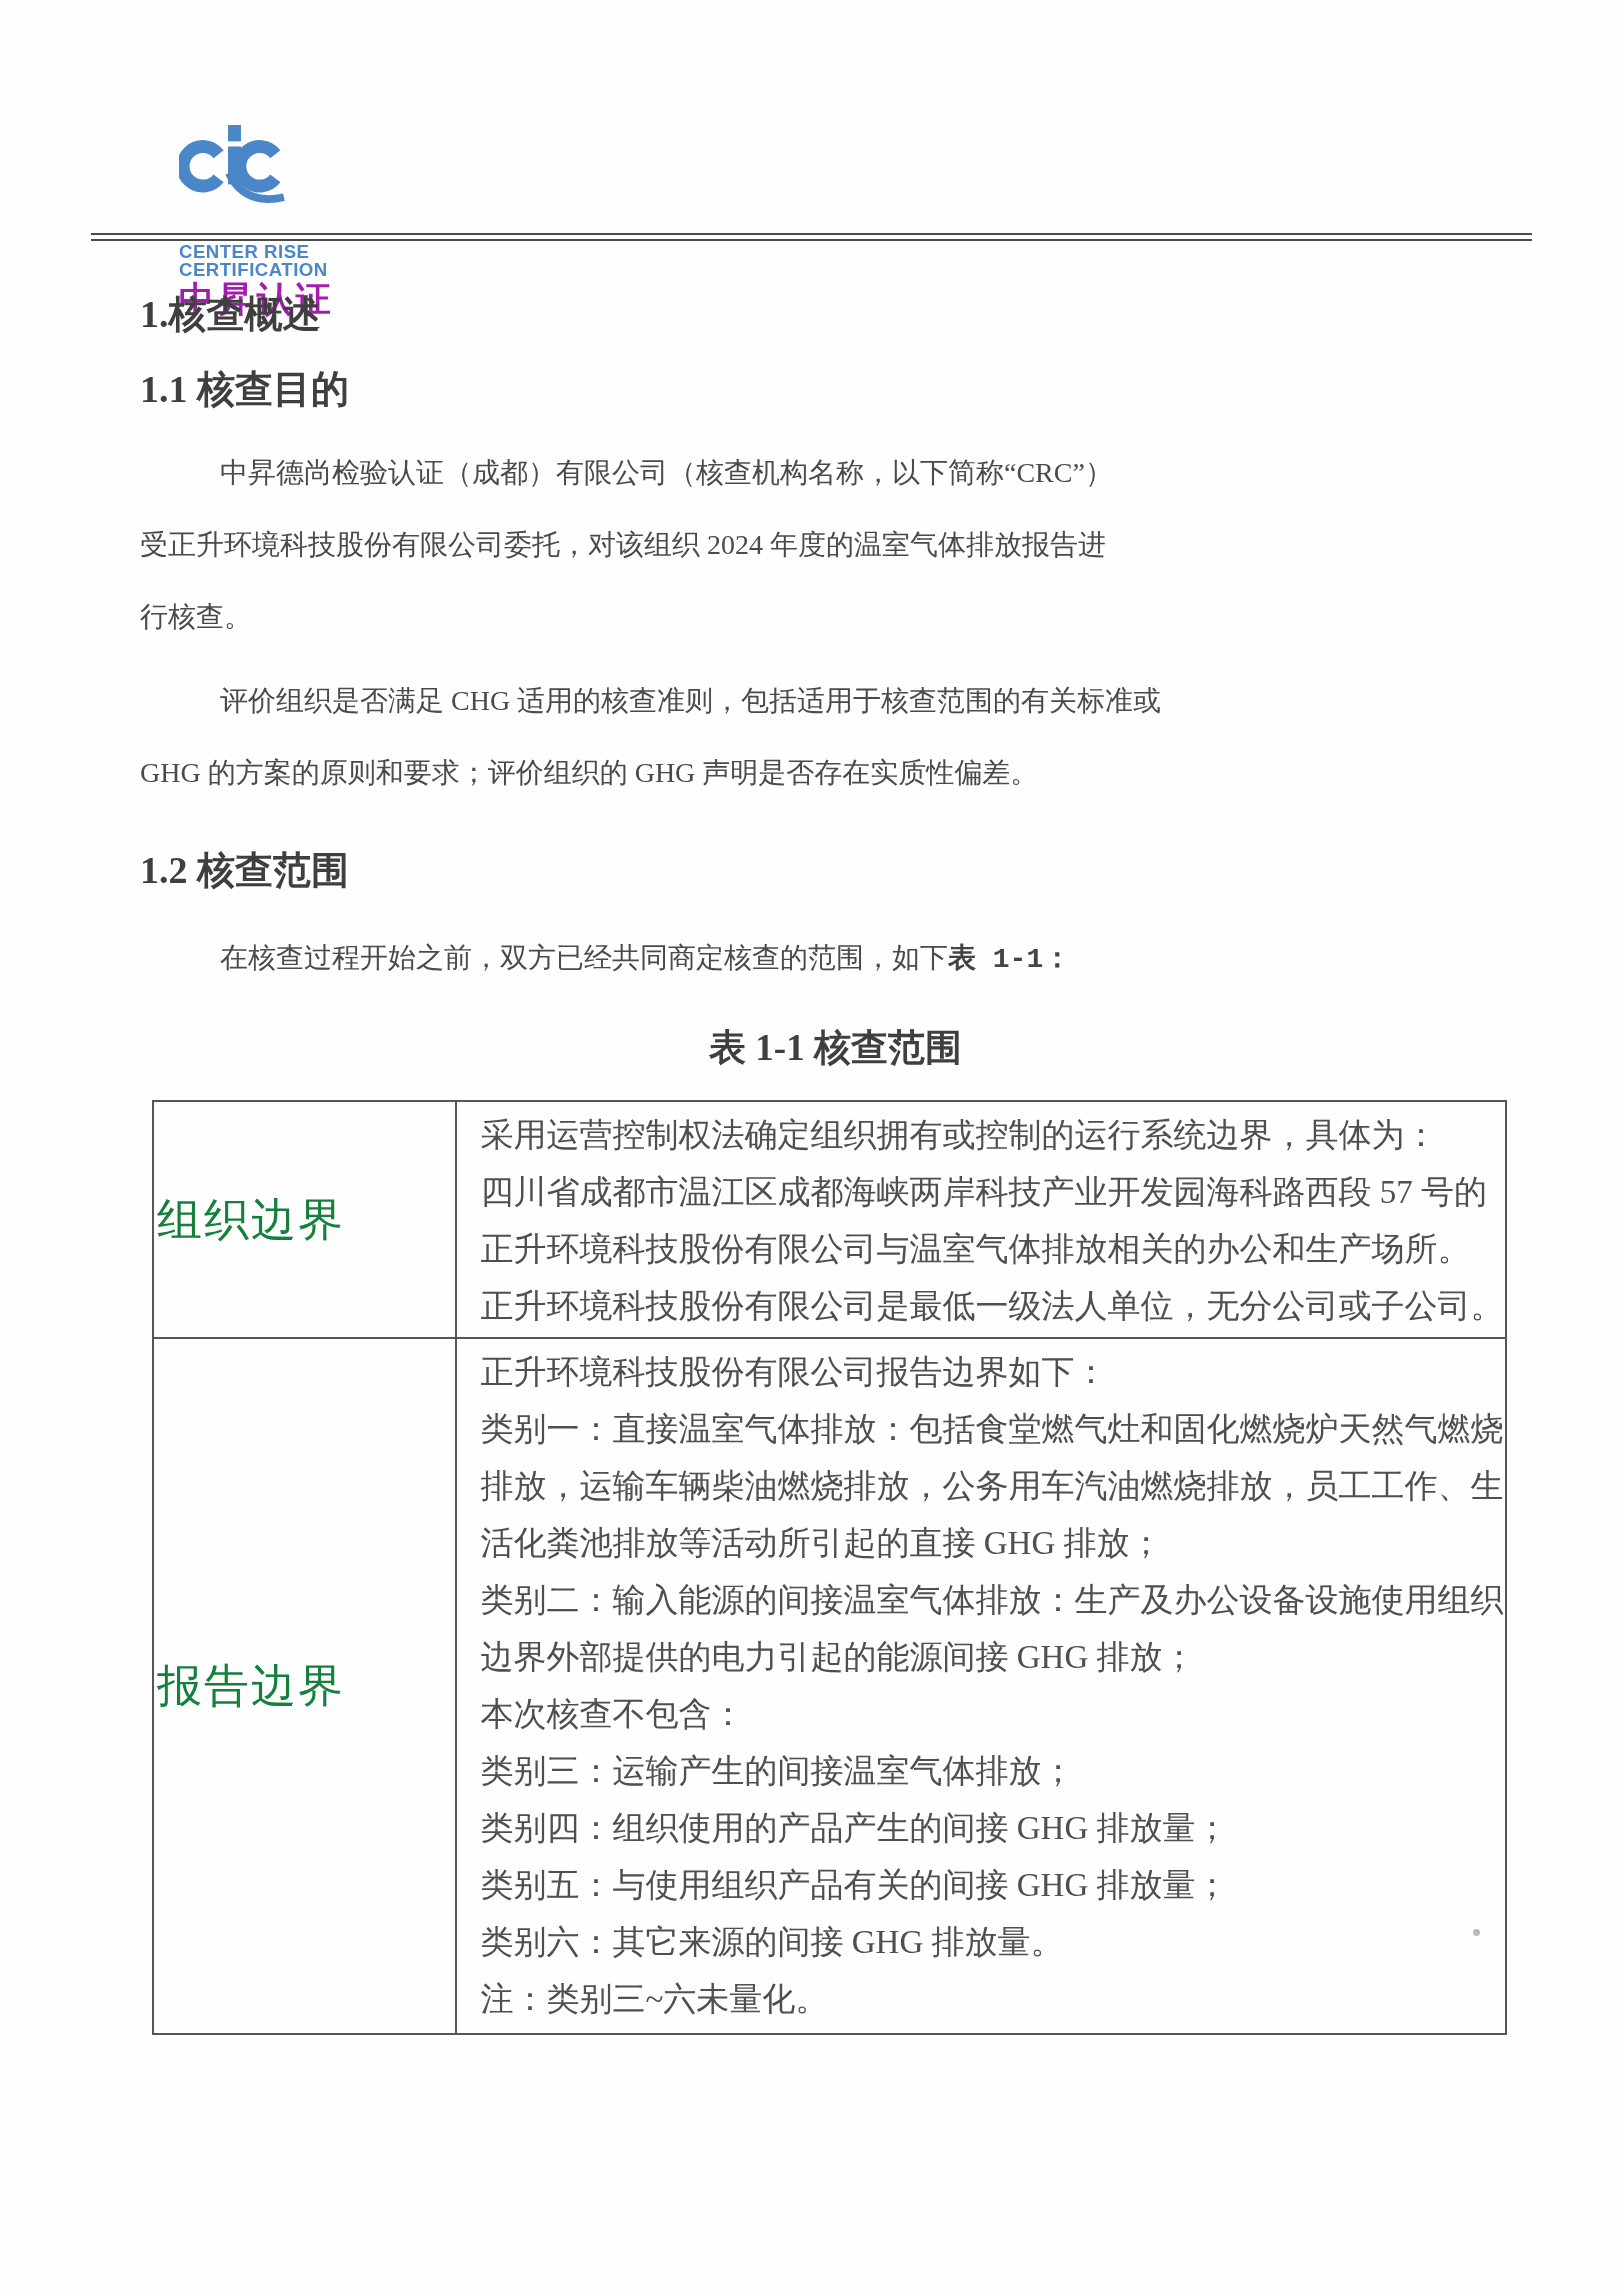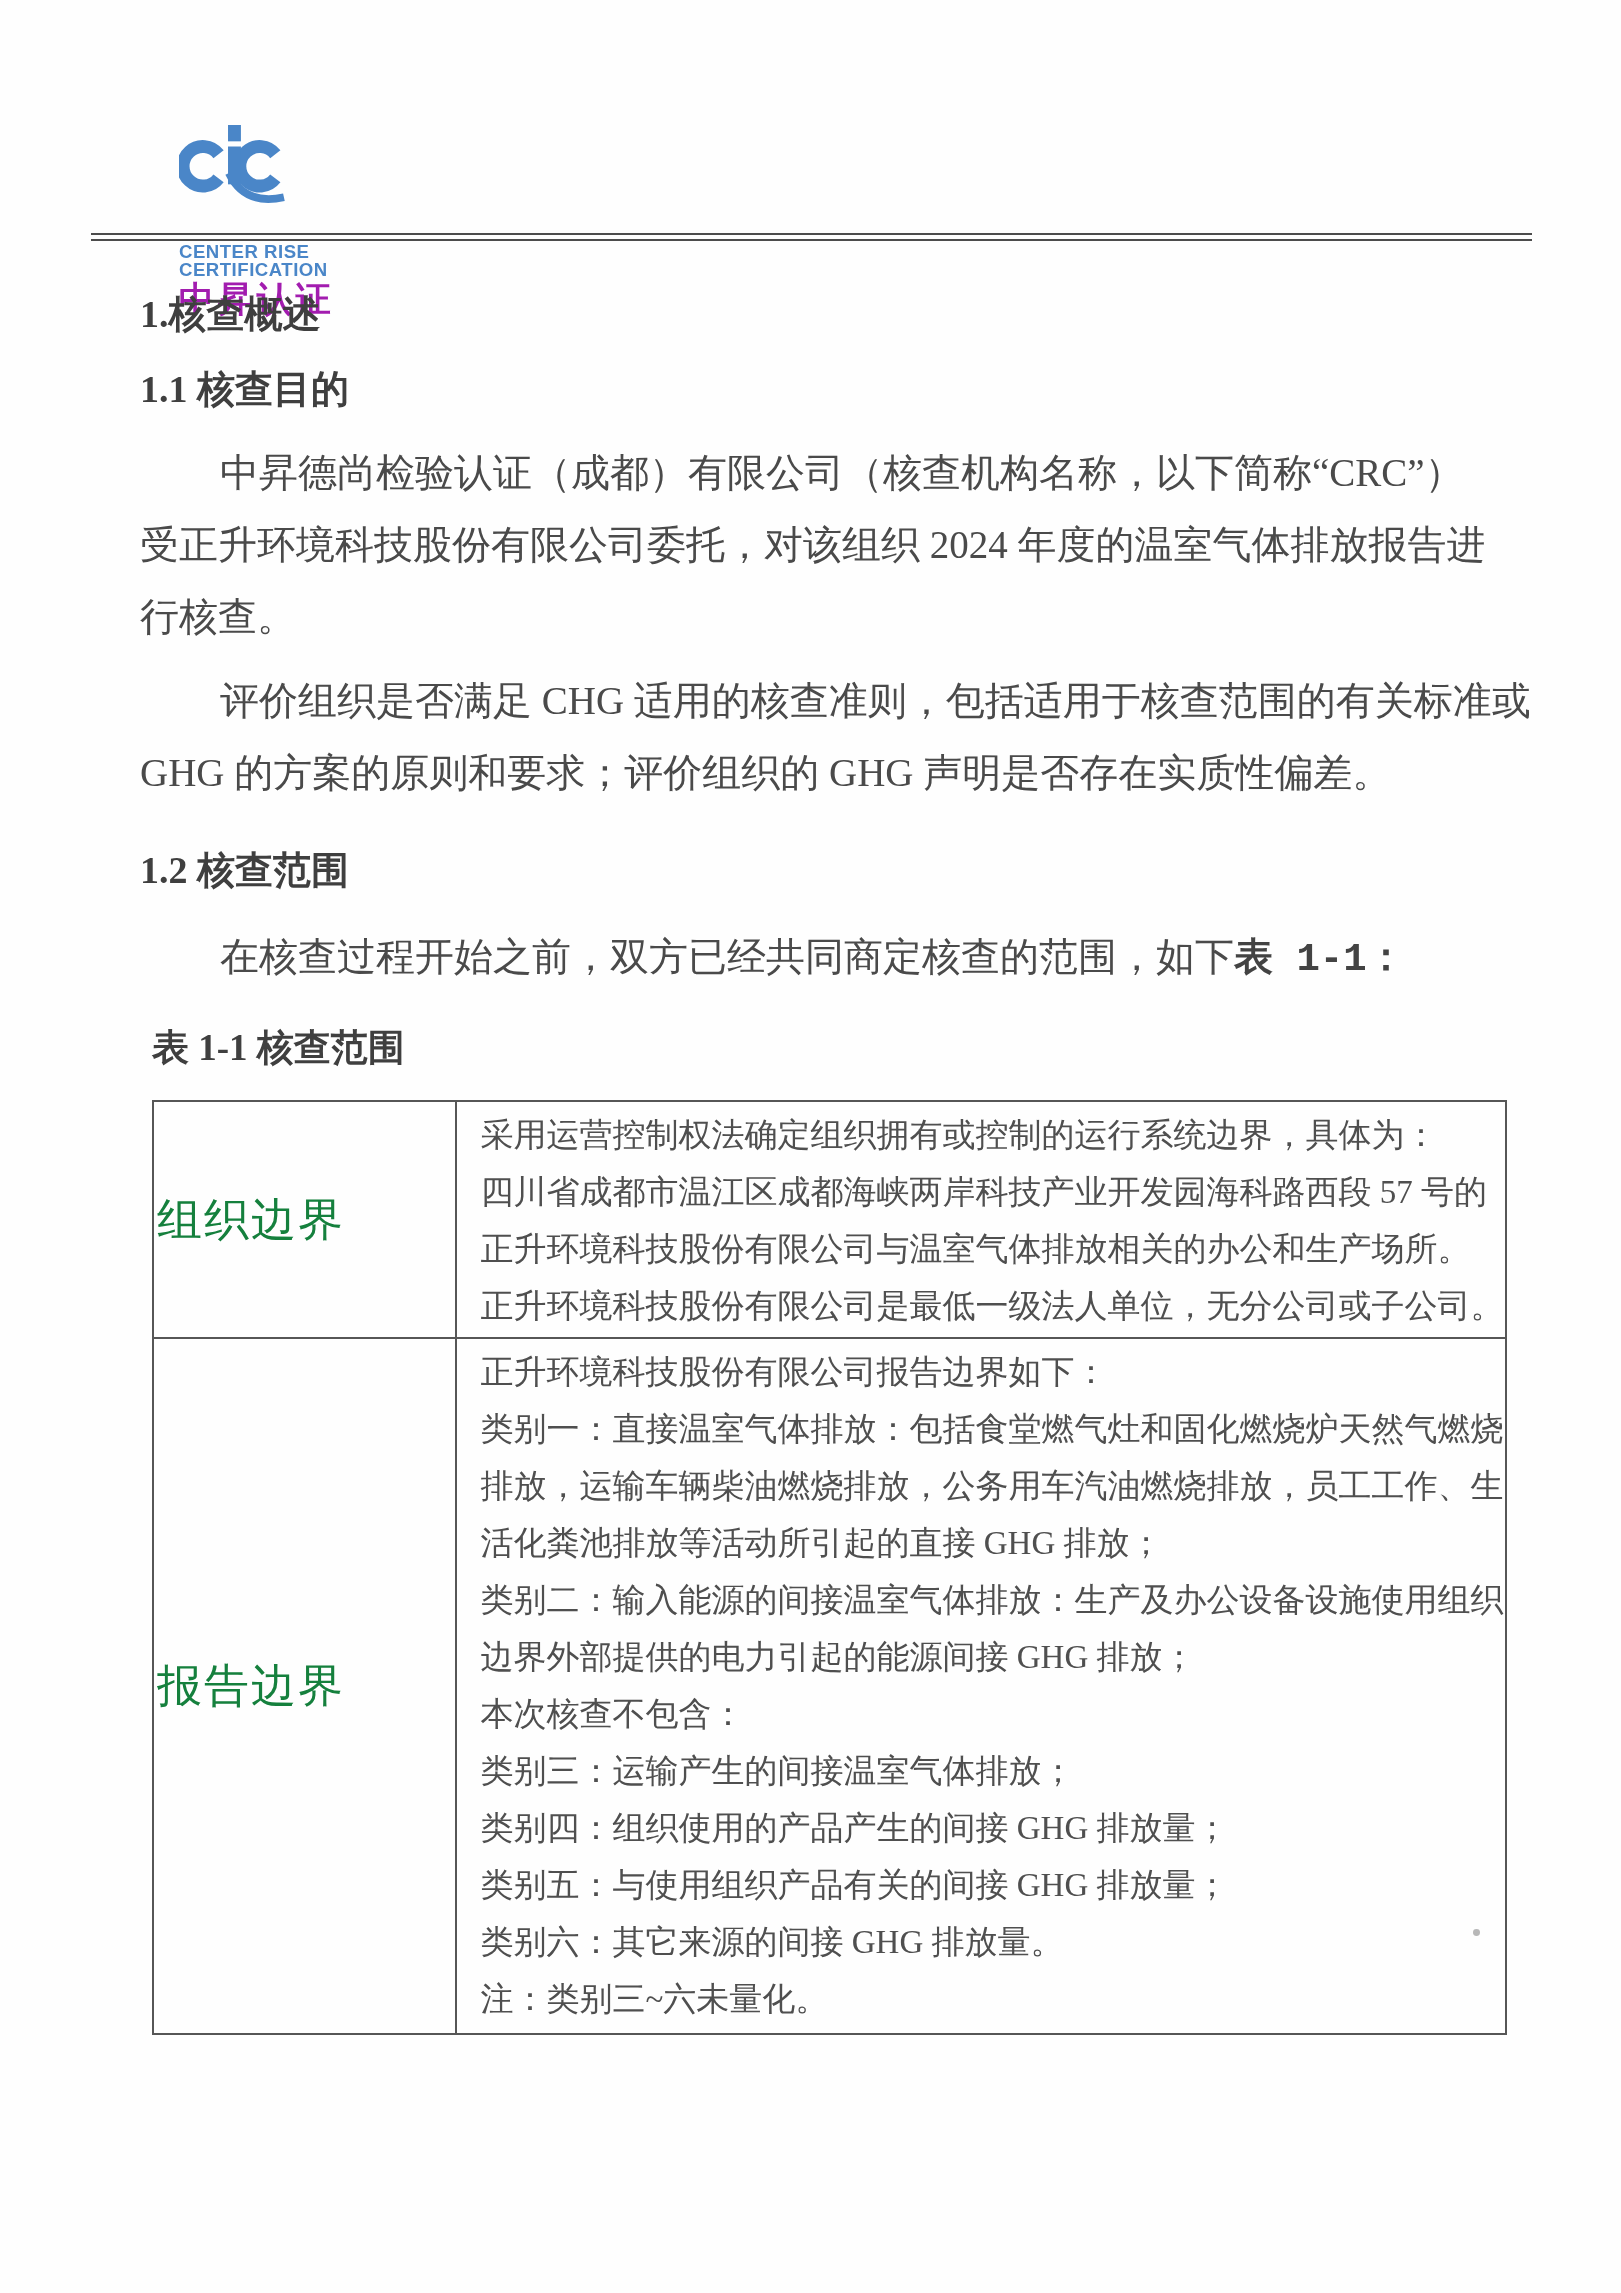--- a/index.html
+++ b/index.html
@@ -30,30 +30,30 @@
   }
   
   .hsec{
     position:absolute;left:140px;line-height:1;white-space:nowrap;
     font-size:38px;font-weight:bold;color:#3f3f3f;text-align:center;
   }
   .h1-main{top:295px;}
   .h1-1{top:370px;}
   .h1-2{top:851px;}
   .para{position:absolute;left:140px;}
-  .para .line{height:72px;line-height:72px;font-size:39px;white-space:nowrap;}
+  .para .line{height:72px;line-height:72px;font-size:28px;white-space:nowrap;}
   .line.indent{padding-left:80px;}
   .p1{top:437px;}
   .p2{top:665px;}
   .p3{top:924px;font-family:Liberation Mono, monospace;}
   .p3 b{font-weight:bold;color:#434343;}
   
   .tbl-caption{
-    position:absolute;left:152px;top:1029px;width:1351px;
-    text-align:left;font-size:37px;font-weight:bold;color:#3f3f3f;
+    position:absolute;left:160px;top:1029px;width:1351px;
+    text-align:center;font-size:37px;font-weight:bold;color:#3f3f3f;
     line-height:1;white-space:nowrap;
   }
   
   .vtable{
     position:absolute;left:152px;top:1100px;width:1351px;
     border:2px solid #565656;
     display:grid;
     grid-template-columns:303px 1fr;
     grid-template-rows:237px 694px;
   }

